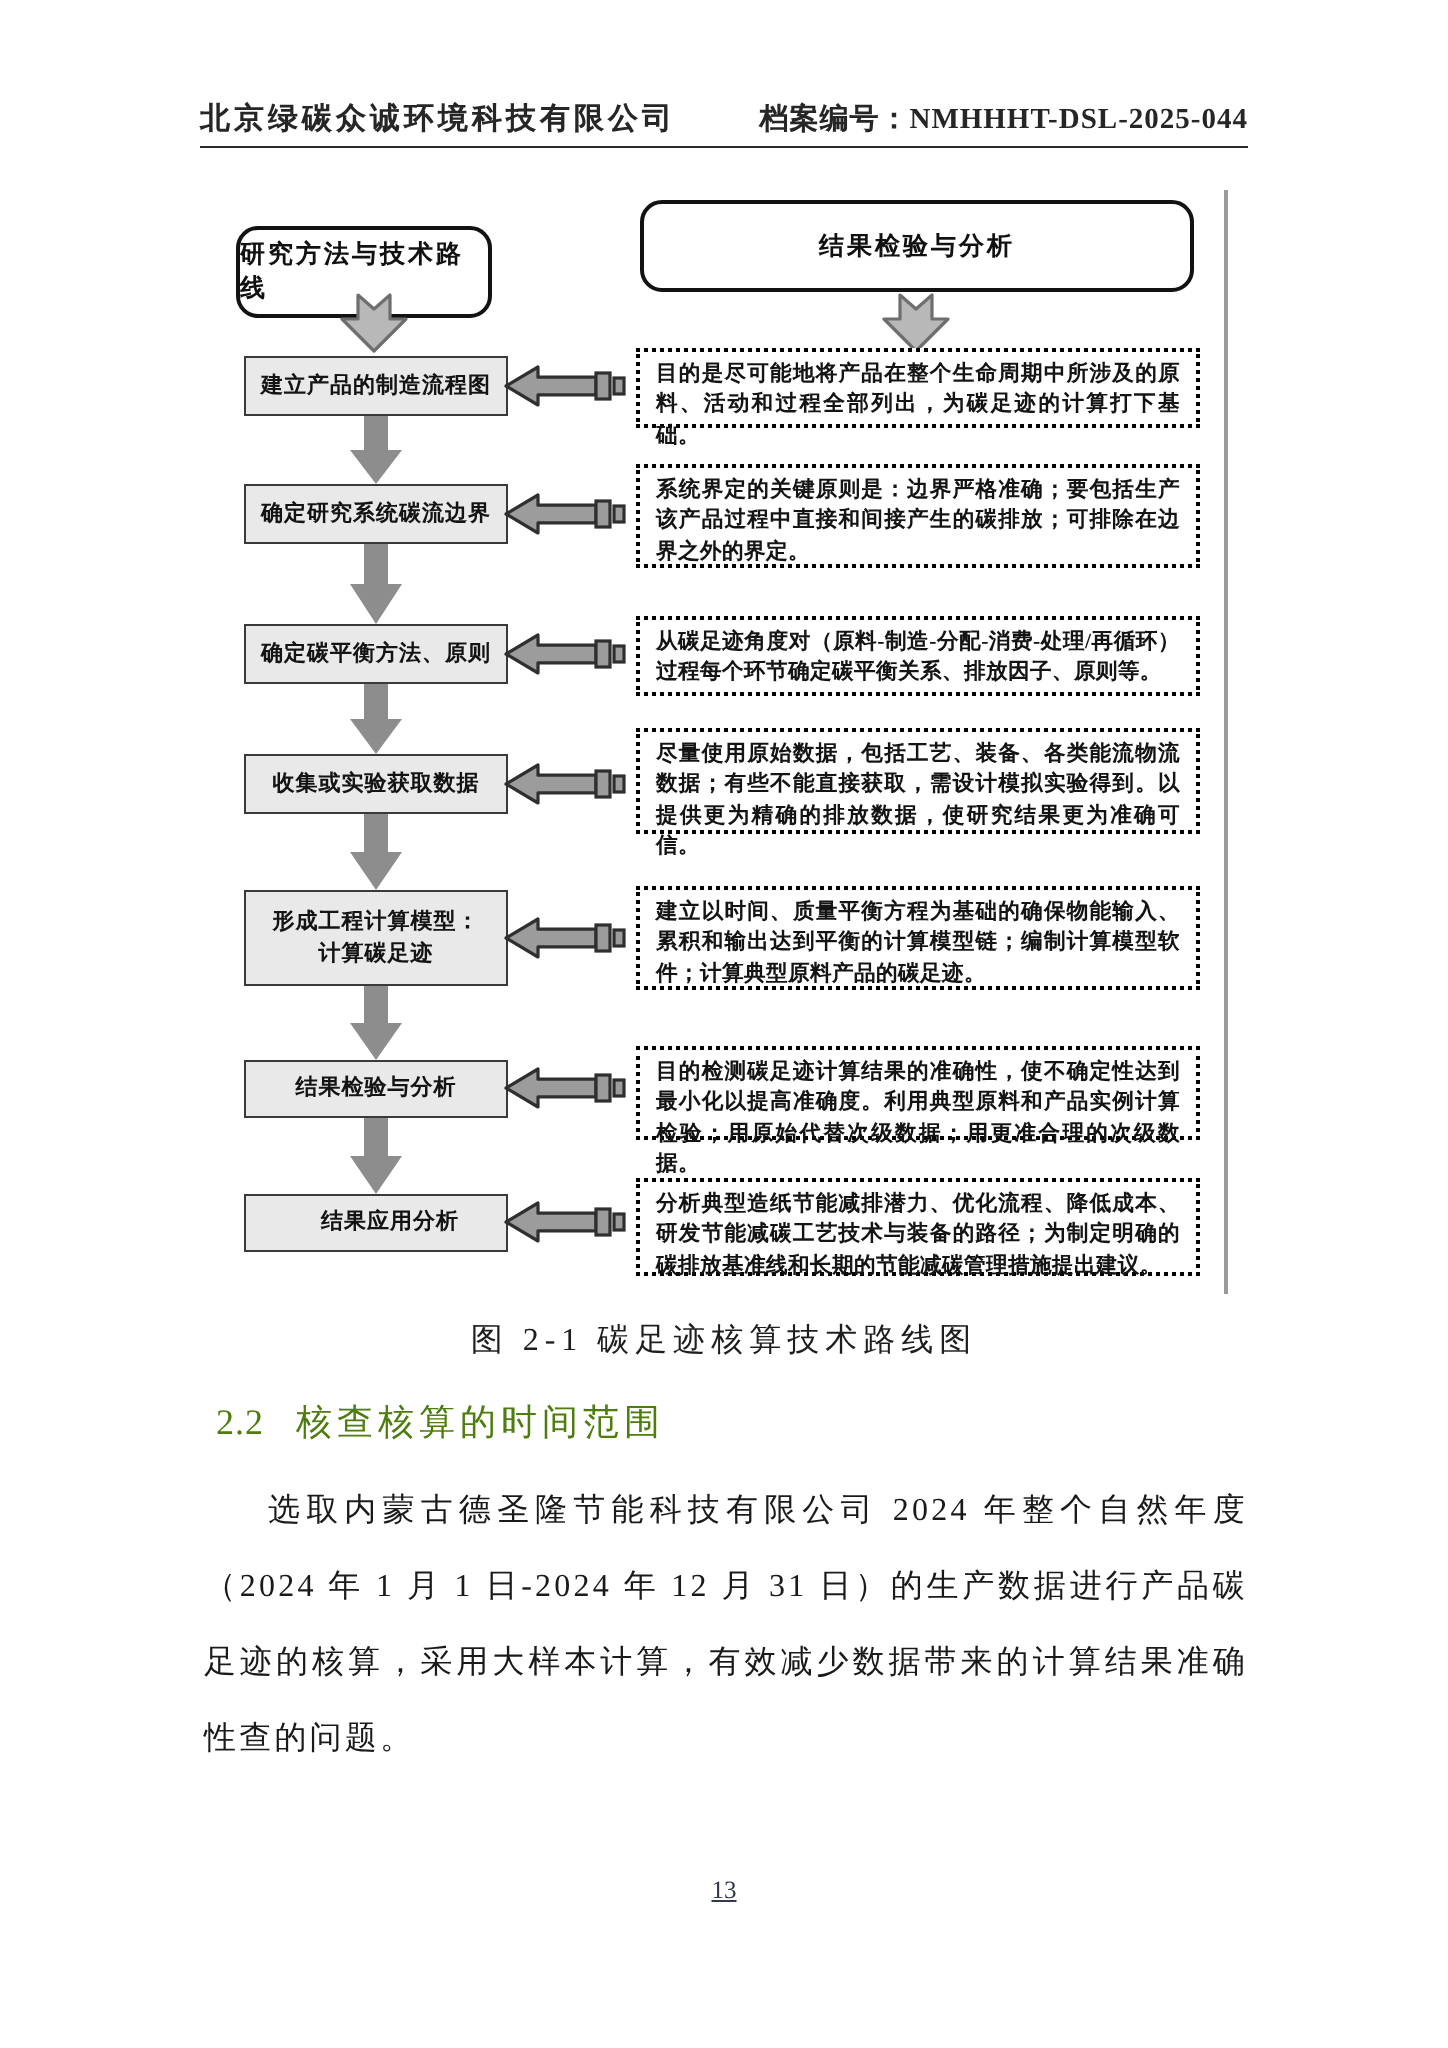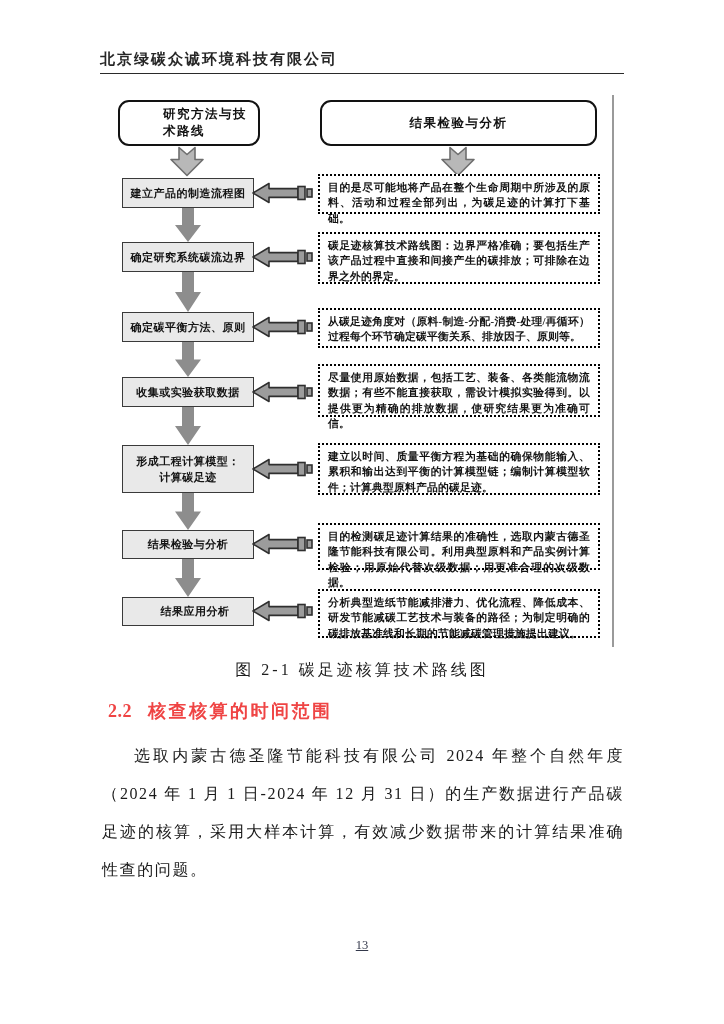--- a/index.html
+++ b/index.html
@@ -36,43 +36,44 @@
     position:absolute;box-sizing:border-box;
     border:2px dotted #000;background:#fff;
     padding:4px 8px;
     font-size:10.8px;font-weight:600;line-height:1.42;letter-spacing:.2px;
     color:#141414;text-align:justify;
   }
   .svg-abs{position:absolute;}
   
   .caption{position:absolute;left:100px;top:660px;width:524px;text-align:center;
     font-size:16px;letter-spacing:3px;color:#1e1e1e;}
-  .section-heading{position:absolute;left:108px;top:699px;font-size:18px;font-weight:bold;
-    letter-spacing:2.5px;color:#ef4444;}
+  .section-heading{position:absolute;left:108px;top:699px;font-size:18px;font-weight:normal;
+    letter-spacing:2.5px;color:#4d7c0f;}
   .section-heading .sec-num{letter-spacing:.5px;margin-right:16px;}
   .body-par{position:absolute;left:102px;top:737px;width:522px;
     font-size:16px;line-height:38px;letter-spacing:1.6px;
     text-align:justify;text-indent:2em;color:#1a1a1a;}
   .page-num{position:absolute;left:0;top:938px;width:724px;text-align:center;
     font-size:12.5px;color:#33384a;text-decoration:underline;}
 </style>
 </head>
 <body>
 
 <div class="page">
 
   <div class="doc-header">
     <span class="company">北京绿碳众诚环境科技有限公司</span>
+    <span class="docno">档案编号：NMHHHT-DSL-2025-044</span>
   </div>
   <div class="header-rule"></div>
 
   <div class="figure">
     <div class="scan-line"></div>
 
-    <div class="round-box" style="left:18px;top:5px;width:142px;height:46px;padding-left:43px;">研究方法与技术路线</div>
+    <div class="round-box" style="left:18px;top:18px;width:128px;height:46px;">研究方法与技术路线</div>
     <div class="round-box" style="left:220px;top:5px;width:277px;height:46px;">结果检验与分析</div>
 
     <svg class="svg-abs" style="left:70px;top:51px;" width="34" height="31" viewBox="0 0 34 31">
       <polygon points="9,1.5 17,8.5 25,1.5 25,13.5 33,13.5 17,29.5 1,13.5 9,13.5" fill="#b8b8b8" stroke="#6e6e6e" stroke-width="1.6" stroke-linejoin="round"></polygon>
     </svg>
     <svg class="svg-abs" style="left:341px;top:51px;" width="34" height="31" viewBox="0 0 34 31">
       <polygon points="9,1.5 17,8.5 25,1.5 25,13.5 33,13.5 17,29.5 1,13.5 9,13.5" fill="#b8b8b8" stroke="#6e6e6e" stroke-width="1.6" stroke-linejoin="round"></polygon>
     </svg>
 
     <div class="step-box" style="left:22px;top:83px;width:132px;height:30px;">建立产品的制造流程图</div>
@@ -133,25 +134,25 @@
       <rect x="46" y="5.5" width="7" height="13" fill="#9c9c9c" stroke="#2f2f2f" stroke-width="1.6"></rect>
       <rect x="55" y="8" width="5" height="8" fill="#9c9c9c" stroke="#2f2f2f" stroke-width="1.6"></rect>
     </svg>
     <svg class="svg-abs" style="left:152px;top:504px;" width="64" height="24" viewBox="0 0 64 24">
       <polygon points="1,12 17,2.5 17,7.6 46,7.6 46,16.4 17,16.4 17,21.5" fill="#9c9c9c" stroke="#2f2f2f" stroke-width="1.6" stroke-linejoin="round"></polygon>
       <rect x="46" y="5.5" width="7" height="13" fill="#9c9c9c" stroke="#2f2f2f" stroke-width="1.6"></rect>
       <rect x="55" y="8" width="5" height="8" fill="#9c9c9c" stroke="#2f2f2f" stroke-width="1.6"></rect>
     </svg>
 
     <div class="task-box" style="left:218px;top:79px;width:282px;height:40px;">目的是尽可能地将产品在整个生命周期中所涉及的原料、活动和过程全部列出，为碳足迹的计算打下基础。</div>
-    <div class="task-box" style="left:218px;top:137px;width:282px;height:52px;">碳足迹核算技术路线图：边界严格准确；要包括生产该产品过程中直接和间接产生的碳排放；可排除在边界之外的界定。</div>
+    <div class="task-box" style="left:218px;top:137px;width:282px;height:52px;">系统界定的关键原则是：边界严格准确；要包括生产该产品过程中直接和间接产生的碳排放；可排除在边界之外的界定。</div>
     <div class="task-box" style="left:218px;top:213px;width:282px;height:40px;">从碳足迹角度对（原料-制造-分配-消费-处理/再循环）过程每个环节确定碳平衡关系、排放因子、原则等。</div>
     <div class="task-box" style="left:218px;top:269px;width:282px;height:53px;">尽量使用原始数据，包括工艺、装备、各类能流物流数据；有些不能直接获取，需设计模拟实验得到。以提供更为精确的排放数据，使研究结果更为准确可信。</div>
     <div class="task-box" style="left:218px;top:348px;width:282px;height:52px;">建立以时间、质量平衡方程为基础的确保物能输入、累积和输出达到平衡的计算模型链；编制计算模型软件；计算典型原料产品的碳足迹。</div>
-    <div class="task-box" style="left:218px;top:428px;width:282px;height:47px;">目的检测碳足迹计算结果的准确性，选取内蒙古德圣隆节能科技有限公司。利用典型原料和产品实例计算检验；用原始代替次级数据；用更准合理的次级数据。</div>
+    <div class="task-box" style="left:218px;top:428px;width:282px;height:47px;">目的检测碳足迹计算结果的准确性，使不确定性达到最小化以提高准确度。利用典型原料和产品实例计算检验；用原始代替次级数据；用更准合理的次级数据。</div>
     <div class="task-box" style="left:218px;top:494px;width:282px;height:49px;">分析典型造纸节能减排潜力、优化流程、降低成本、研发节能减碳工艺技术与装备的路径；为制定明确的碳排放基准线和长期的节能减碳管理措施提出建议。</div>
   </div>
 
   <div class="caption">图 2-1 碳足迹核算技术路线图</div>
 
   <div class="section-heading">
     <span class="sec-num">2.2</span><span>核查核算的时间范围</span>
   </div>
 
   <div class="body-par">选取内蒙古德圣隆节能科技有限公司 2024 年整个自然年度（2024 年 1 月 1 日-2024 年 12 月 31 日）的生产数据进行产品碳足迹的核算，采用大样本计算，有效减少数据带来的计算结果准确性查的问题。</div>

